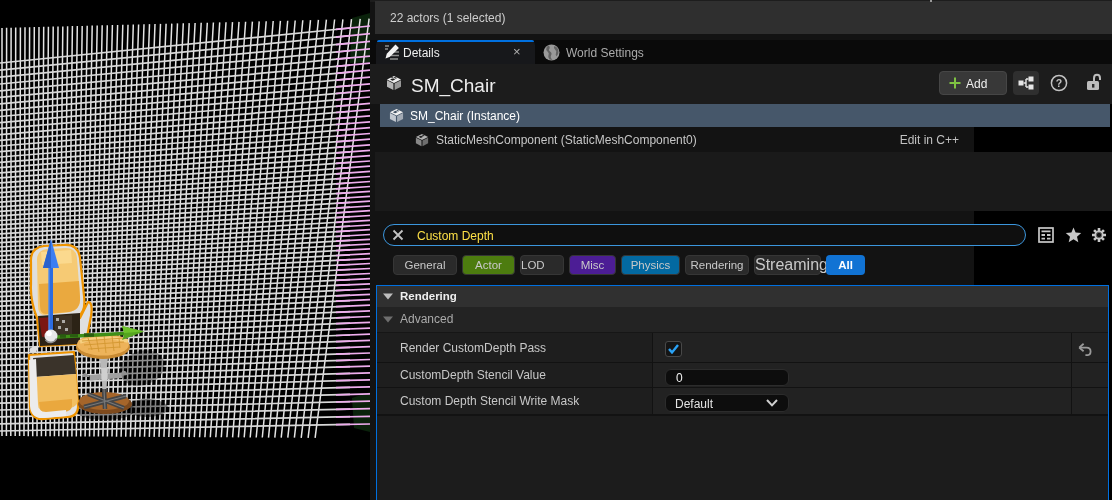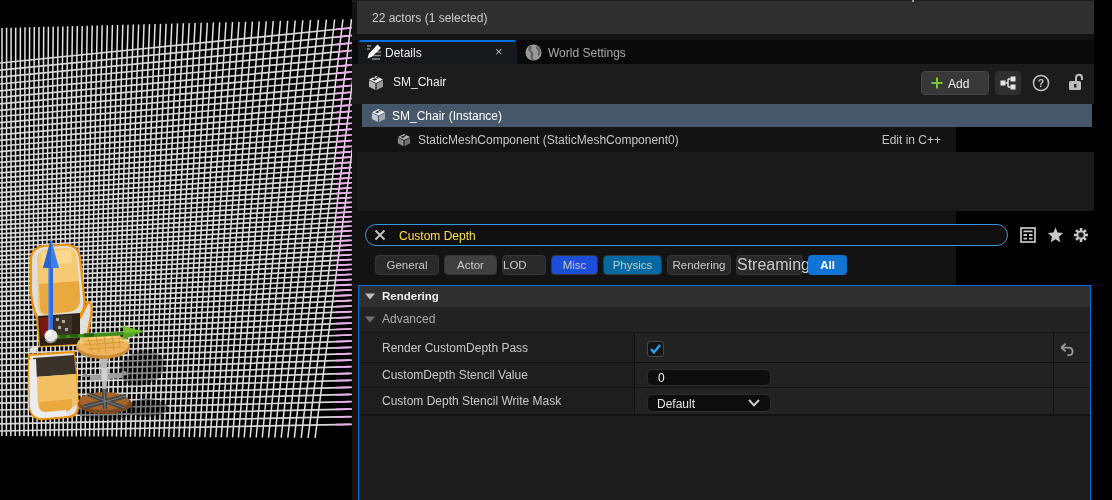--- a/index.html
+++ b/index.html
@@ -1,19 +1,19 @@
 <!DOCTYPE html>
 <html><head><meta charset="utf-8">
 <style>
 * { margin:0; padding:0; box-sizing:border-box; }
 html,body { width:1112px; height:500px; background:#000; overflow:hidden; }
 body, .abs { font-family:"Liberation Sans", sans-serif; }
 .abs { position:absolute; }
 #root { position:relative; width:1112px; height:500px; background:#000; }
-#panel { position:absolute; left:352px; top:0; width:604px; height:500px; background:#131313; }
+#panel { position:absolute; left:370px; top:0; width:604px; height:500px; background:#131313; }
 .txt { color:#c8c8c8; font-size:12px; white-space:nowrap; }
 </style></head>
 <body>
 <div id="root">
   <svg class="abs" style="left:0;top:0" width="370" height="500" viewBox="0 0 370 500">
     <rect width="370" height="500" fill="#000"></rect>
     <path d="M352,18 L370,13 L370,62 L350,63 Z" fill="#0a220b"></path>
       <path d="M352,398 L370,392 L370,432 L354,428 Z" fill="#0a220b"></path>
       <path d="M2.0,27.9 L2.0,436.0 M6.6,27.8 L6.4,436.0 M11.1,27.7 L10.8,436.1 M15.7,27.6 L15.2,436.1 M20.4,27.5 L19.6,436.1 M25.0,27.3 L24.0,436.1 M29.6,27.2 L28.3,436.2 M34.3,27.1 L32.7,436.2 M39.0,27.0 L37.0,436.2 M43.7,26.8 L41.4,436.2 M48.4,26.7 L45.7,436.3 M53.2,26.6 L50.1,436.3 M58.0,26.5 L54.4,436.3 M62.8,26.4 L58.8,436.3 M67.6,26.2 L63.1,436.4 M72.4,26.1 L67.5,436.4 M77.3,26.0 L71.9,436.4 M82.2,25.9 L76.3,436.4 M87.2,25.7 L80.7,436.5 M92.2,25.6 L85.1,436.5 M97.2,25.5 L89.5,436.5 M102.2,25.3 L94.0,436.5 M107.3,25.2 L98.4,436.6 M112.4,25.1 L102.9,436.6 M117.6,24.9 L107.4,436.6 M122.8,24.8 L112.0,436.6 M128.0,24.7 L116.5,436.7 M133.3,24.5 L121.1,436.7 M138.6,24.4 L125.7,436.7 M144.0,24.3 L130.4,436.7 M149.5,24.1 L135.0,436.8 M155.0,24.0 L139.8,436.8 M160.5,23.9 L144.5,436.8 M166.1,23.7 L149.3,436.9 M171.8,23.6 L154.1,436.9 M177.5,23.4 L159.0,436.9 M183.3,23.3 L163.9,436.9 M189.2,23.1 L168.8,437.0 M195.1,23.0 L173.8,437.0 M201.2,22.8 L178.9,437.0 M207.3,22.7 L184.0,437.1 M213.4,22.5 L189.1,437.1 M219.7,22.4 L194.3,437.1 M226.0,22.2 L199.6,437.2 M232.5,22.1 L204.9,437.2 M239.0,21.9 L210.3,437.2 M245.6,21.7 L215.8,437.3 M252.4,21.6 L221.3,437.3 M259.2,21.4 L226.9,437.3 M266.2,21.2 L232.6,437.4 M273.2,21.0 L238.4,437.4 M280.4,20.9 L244.2,437.4 M287.7,20.7 L250.2,437.5 M295.2,20.5 L256.2,437.5 M302.8,20.3 L262.3,437.5 M310.5,20.1 L268.5,437.6 M318.4,19.9 L274.8,437.6 M326.4,19.7 L281.2,437.7 M334.6,19.5 L287.8,437.7 M342.9,19.3 L294.4,437.7 M351.5,19.1 L301.2,437.8 M360.2,18.9 L308.1,437.8 M369.1,18.7 L315.1,437.9" stroke="#e4e4e4" stroke-width="1.5" fill="none"></path>
       <path d="M0,63.0 L350,28.0 M0,70.1 L350,35.7 M0,77.2 L350,43.2 M0,84.0 L350,50.7 M0,90.8 L350,57.9 M0,97.4 L350,65.1 M0,103.9 L350,72.1 M0,110.3 L350,78.9 M0,116.5 L350,85.7 M0,122.7 L350,92.3 M0,128.7 L350,98.7 M0,134.6 L350,105.1 M0,140.3 L350,111.3 M0,146.0 L350,117.4 M0,151.6 L350,123.4 M0,157.0 L350,129.3 M0,162.4 L350,135.0 M0,167.6 L350,140.7 M0,172.8 L350,146.3 M0,177.9 L350,151.8 M0,182.9 L350,157.1 M0,187.8 L350,162.4 M0,192.7 L350,167.6 M0,197.4 L350,172.8 M0,202.1 L350,177.9 M0,206.8 L350,182.9 M0,211.4 L350,187.8 M0,215.9 L350,192.7 M0,220.5 L350,197.6 M0,224.9 L350,202.4 M0,229.4 L350,207.2 M0,233.8 L350,212.0 M0,238.2 L350,216.7 M0,242.6 L350,221.5 M0,247.0 L350,226.2 M0,251.4 L350,230.9 M0,255.8 L350,235.6 M0,260.2 L350,240.4 M0,264.6 L350,245.2 M0,269.1 L350,249.9 M0,273.5 L350,254.8 M0,278.1 L350,259.6 M0,282.6 L350,264.5 M0,287.2 L350,269.5 M0,291.9 L350,274.5 M0,296.6 L350,279.6 M0,301.3 L350,284.7 M0,306.2 L350,289.9 M0,311.1 L350,295.2 M0,316.1 L350,300.6 M0,321.2 L350,306.1 M0,326.4 L350,311.7 M0,331.6 L350,317.3 M0,337.0 L350,323.1 M0,342.4 L350,329.0 M0,348.0 L350,335.0 M0,353.7 L350,341.1 M0,359.4 L350,347.3 M0,365.3 L350,353.6 M0,371.3 L350,360.1 M0,377.5 L350,366.7 M0,383.7 L350,373.4 M0,390.1 L350,380.3 M0,396.6 L350,387.3 M0,403.2 L350,394.4 M0,410.0 L350,401.7 M0,416.8 L350,409.1 M0,423.9 L350,416.7 M0,431.0 L350,424.4" stroke="#d8d8d8" stroke-width="1.7" fill="none"></path>
@@ -103,21 +103,21 @@
     </svg>
     <div class="abs txt" style="left:196px;top:46px;color:#ababab">World Settings</div>
 
     <div class="abs" style="left:0;top:64px;width:742px;height:40px;background:#1c1c1c"></div>
     <svg class="abs" style="left:16px;top:75px" width="16" height="16" viewBox="0 0 16 16">
       <path d="M8,1 L15,4.5 L8,8 L1,4.5 Z" fill="#ededed"></path>
       <path d="M4.1,4.4 L6.9,3 L9.4,4.2 L6.6,5.7 Z M8.9,2 L11,3.1 L9.9,3.8 L7.6,2.6 Z M5.9,2.1 L5,2.6 L7,3.7 L8,3.1 Z" fill="#222"></path>
       <path d="M1,5.3 L7.4,8.6 L7.4,15 L1,11.8 Z" fill="#b5b5b5"></path>
       <path d="M15,5.3 L8.6,8.6 L8.6,15 L15,11.8 Z" fill="#989898"></path>
     </svg>
-    <div class="abs" style="left:41px;top:75px;color:#ededed;font-size:12px;font-weight:500">SM_Chair</div>
+    <div class="abs" style="left:41px;top:75px;color:#ededed;font-size:19px;font-weight:500">SM_Chair</div>
 
     <div class="abs" style="left:569px;top:71px;width:68px;height:24px;background:#383838;border:1px solid #464646;border-radius:4px"></div>
     <svg class="abs" style="left:579px;top:77px" width="12" height="12" viewBox="0 0 12 12">
         <path d="M6,0.5 V11.5 M0.5,6 H11.5" stroke="#7fc242" stroke-width="2"></path>
       </svg>
     <div class="abs txt" style="left:596px;top:77px;color:#f0f0f0">Add</div>
 
     <div class="abs" style="left:643px;top:71px;width:26px;height:24px;background:#2f2f2f;border-radius:4px"></div>
     <svg class="abs" style="left:648px;top:76px" width="16" height="14" viewBox="0 0 16 14">
       <rect x="0.5" y="4.5" width="5" height="5" fill="#e6e6e6"></rect>
@@ -171,23 +171,23 @@
     </svg>
     <svg class="abs" style="left:721px;top:227px" width="16" height="16" viewBox="0 0 16 16">
       <g stroke="#c8c8c8" stroke-width="2.6">
         <path d="M8,1 V4 M8,12 V15 M1,8 H4 M12,8 H15 M3.05,3.05 L5.2,5.2 M10.8,10.8 L12.95,12.95 M12.95,3.05 L10.8,5.2 M5.2,10.8 L3.05,12.95"></path>
       </g>
       <circle cx="8" cy="8" r="4.6" fill="#c8c8c8"></circle>
       <circle cx="8" cy="8" r="2.7" fill="#141414" stroke="#6a6a6a" stroke-width="1"></circle>
     </svg>
 
     <div class="abs" style="left:23px;top:255px;width:64px;height:20px;background:#2a2a2a;border:1px solid #363636;border-radius:4px;color:#c9c9c9;font-size:11.5px;text-align:center;line-height:18px">General</div>
-<div class="abs" style="left:92px;top:255px;width:53px;height:20px;background:#404040;border:1px solid #363636;border-radius:4px;color:#c9c9c9;font-size:11.5px;text-align:center;line-height:18px">Actor</div>
+<div class="abs" style="left:92px;top:255px;width:53px;height:20px;background:#4d7c0f;border:1px solid #363636;border-radius:4px;color:#c9c9c9;font-size:11.5px;text-align:center;line-height:18px">Actor</div>
 <div class="abs" style="left:150px;top:255px;width:44px;height:20px;background:#2a2a2a;border:1px solid #363636;border-radius:4px;color:#c9c9c9;font-size:11.5px;line-height:18px">LOD</div>
-<div class="abs" style="left:199px;top:255px;width:47px;height:20px;background:#1d4ed8;border:1px solid #363636;border-radius:4px;color:#c9c9c9;font-size:11.5px;text-align:center;line-height:18px">Misc</div>
+<div class="abs" style="left:199px;top:255px;width:47px;height:20px;background:#4c1d95;border:1px solid #363636;border-radius:4px;color:#c9c9c9;font-size:11.5px;text-align:center;line-height:18px">Misc</div>
 <div class="abs" style="left:251px;top:255px;width:59px;height:20px;background:#0369a1;border:1px solid #363636;border-radius:4px;color:#c9c9c9;font-size:11.5px;text-align:center;line-height:18px">Physics</div>
 <div class="abs" style="left:315px;top:255px;width:64px;height:20px;background:#2a2a2a;border:1px solid #363636;border-radius:4px;color:#c9c9c9;font-size:11.5px;text-align:center;line-height:18px">Rendering</div>
 <div class="abs" style="left:384px;top:255px;width:67px;height:20px;background:#2a2a2a;border:1px solid #363636;border-radius:4px;color:#c9c9c9;font-size:16px;text-align:center;line-height:18px">Streaming</div>
 <div class="abs" style="left:456px;top:255px;width:39px;height:20px;background:#1173d4;border-radius:4px;color:#fff;font-size:11.5px;font-weight:bold;text-align:center;line-height:20px">All</div>
 
     <div class="abs" style="left:5.5px;top:284.5px;width:733px;height:216px;border:1.5px solid #0070e0;border-bottom:none;background:#1f1f1f"></div>
     <div class="abs" style="left:7px;top:286px;width:731px;height:21px;background:#303030"></div>
     <svg class="abs" style="left:13px;top:293px" width="10" height="7" viewBox="0 0 10 7">
         <path d="M0,0.5 L10,0.5 L5,6.5 Z" fill="#bdbdbd"></path>
       </svg>

